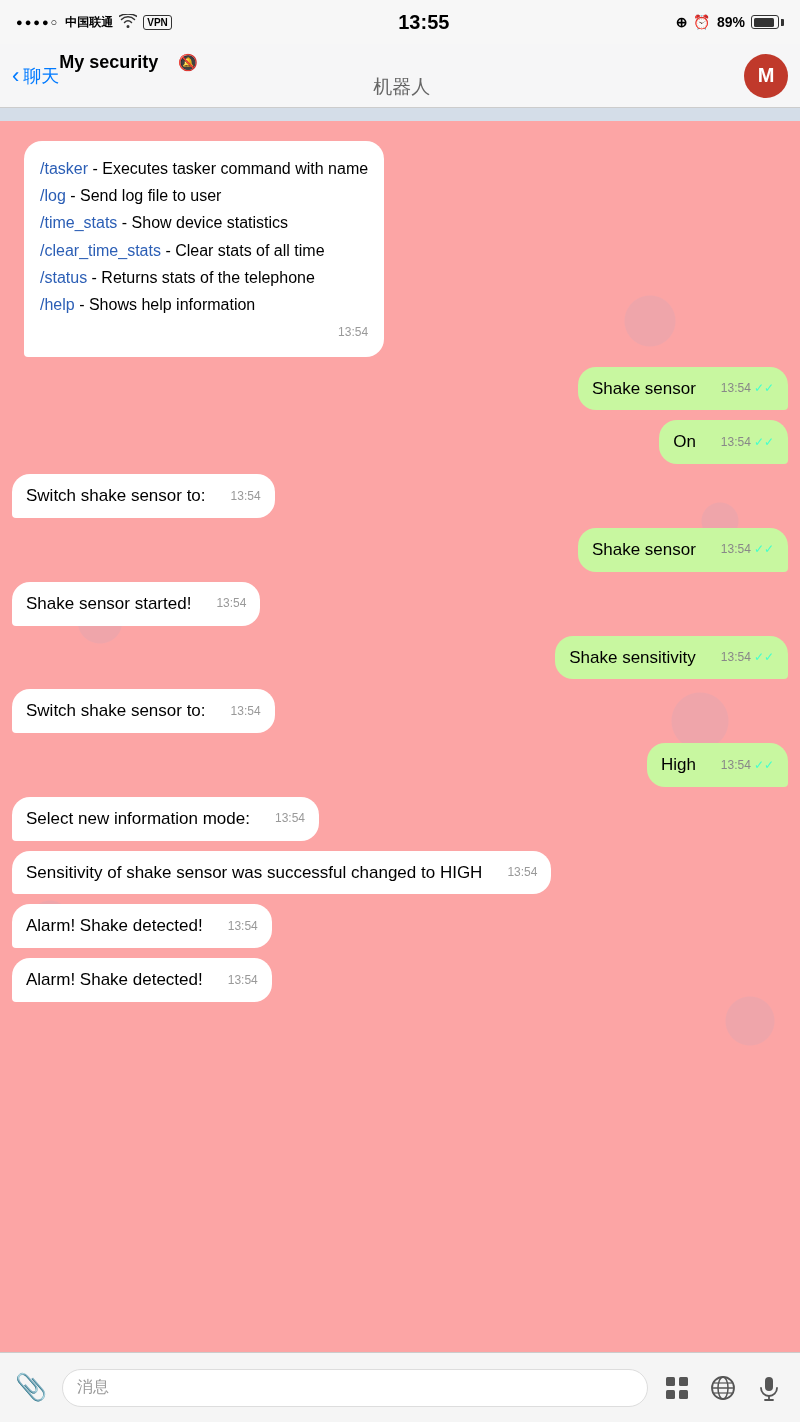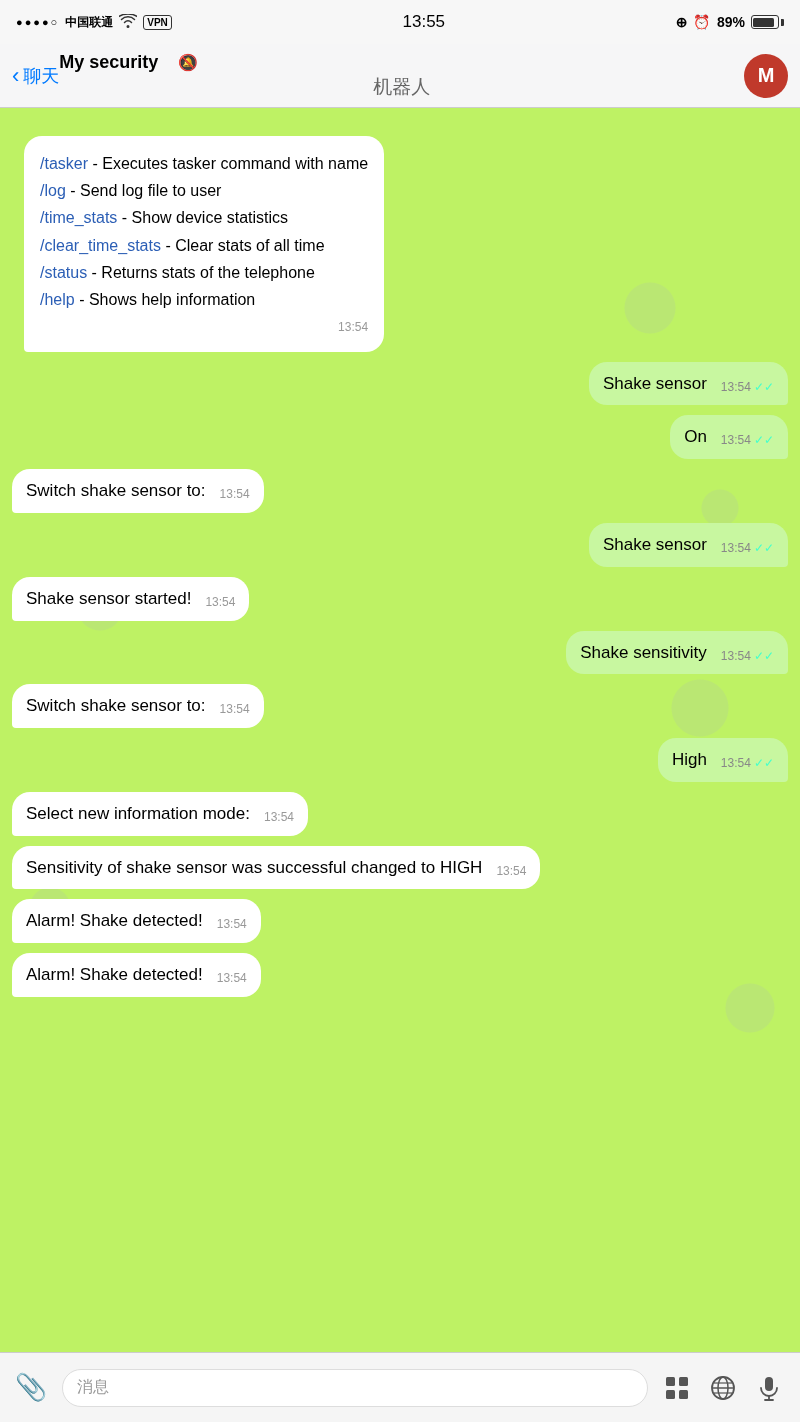--- a/index.html
+++ b/index.html
@@ -28,21 +28,21 @@
     .status-dots { font-size: 11px; letter-spacing: 2px; }
     .status-carrier { font-size: 12px; }
     .status-wifi { font-size: 14px; }
     .status-vpn {
       border: 1.5px solid #333;
       border-radius: 3px;
       font-size: 10px;
       font-weight: 700;
       padding: 1px 3px;
     }
-    .status-center { font-size: 17px; font-weight: 400; }
+    .status-center { font-size: 20px; font-weight: 700; }
     .status-right { display: flex; align-items: center; gap: 6px; font-size: 14px; }
     .battery-icon {
       display: inline-flex;
       align-items: center;
       gap: 2px;
     }
     .battery-body {
       width: 28px;
       height: 14px;
       border: 1.5px solid #333;
@@ -112,25 +112,26 @@
       align-items: center;
       justify-content: center;
       color: white;
       font-size: 20px;
       font-weight: 600;
       cursor: pointer;
     }
 
     
     .chat-area {
-      background: #bef264;
+      background: #fca5a5;
       min-height: calc(1422px - 44px - 64px - 70px);
-      padding: 20px 0;
+      padding: 12px 0;
       position: relative;
       overflow: hidden;
+      margin-top: 13px;
     }
 
     
     .chat-area::before {
       content: '';
       position: absolute;
       top: 0; left: 0; right: 0; bottom: 0;
       opacity: 0.15;
       background-image:
         radial-gradient(circle at 80px 120px, #aac 30px, transparent 31px),
@@ -184,23 +185,23 @@
     .bubble-time {
       font-size: 12px;
       color: #999;
       margin-left: 6px;
       white-space: nowrap;
     }
     .bubble-time.right { color: #888; }
 
     .bubble-inner {
       display: flex;
-      align-items: flex-end;
+      align-items: center;
       flex-wrap: wrap;
-      gap: 0;
+      gap: 11px;
     }
     .bubble-text { flex: 1; min-width: 0; }
     .bubble-meta {
       display: flex;
       align-items: center;
       gap: 3px;
       margin-left: 8px;
       flex-shrink: 0;
     }
     .check-mark { font-size: 12px; color: #4fc; }

